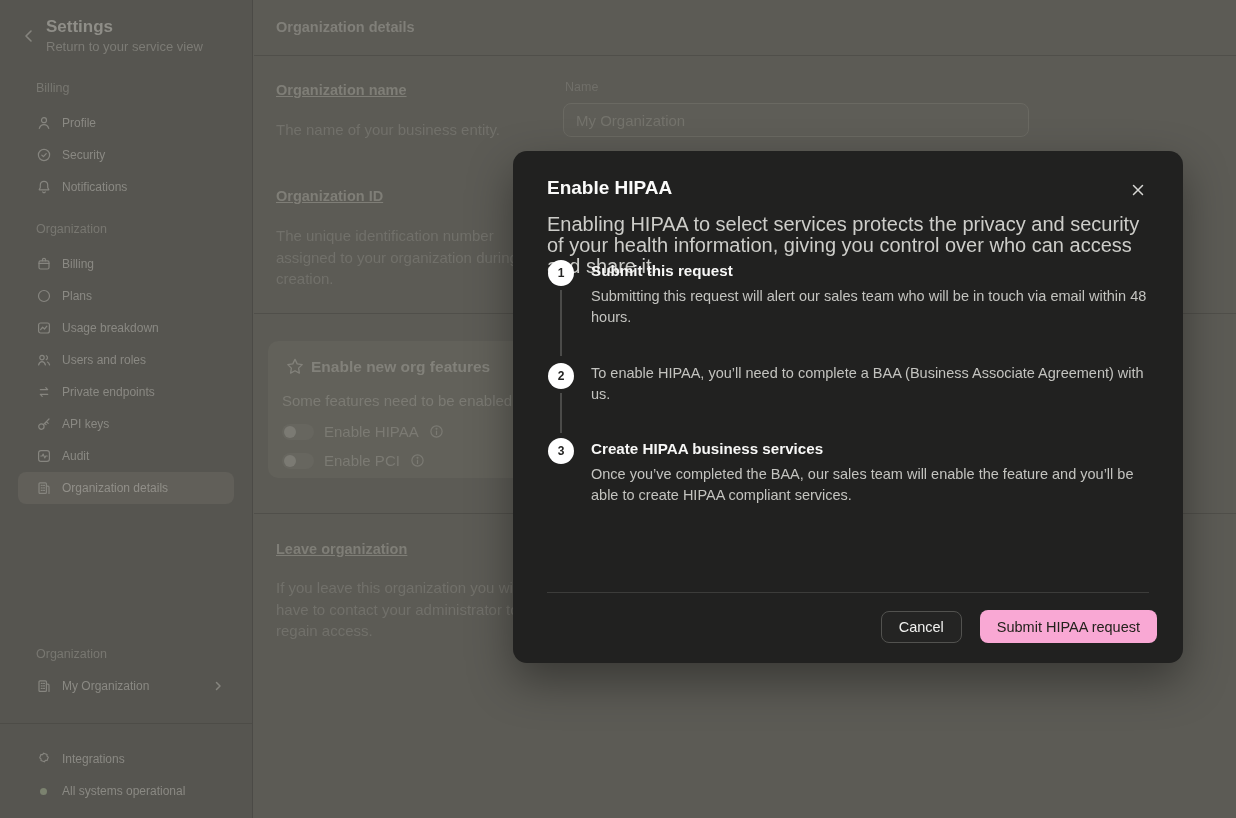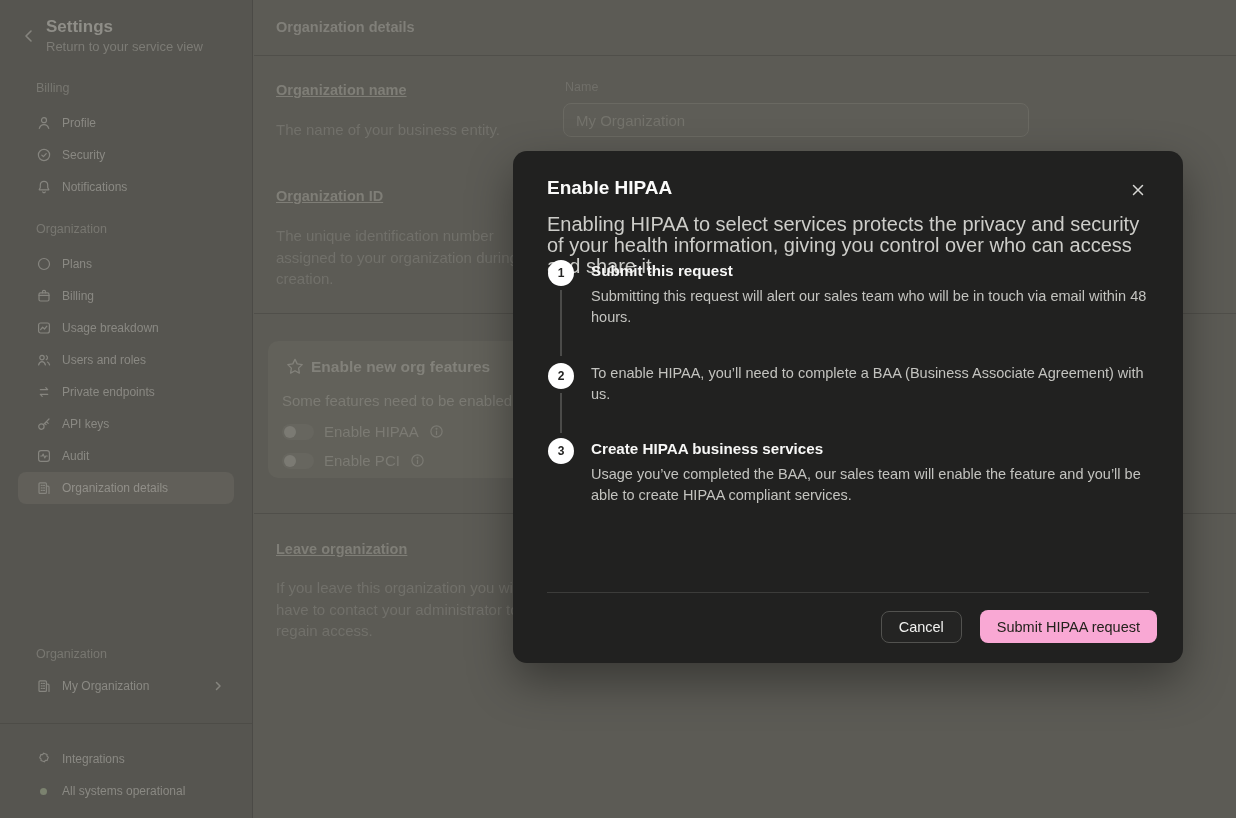--- a/index.html
+++ b/index.html
@@ -144,33 +144,33 @@
             <path d="M8 2.3c-2.2 0-3.7 1.6-3.7 3.9v2.3L3.2 10.8h9.6L11.7 8.5V6.2c0-2.3-1.5-3.9-3.7-3.9z"></path>
             <path d="M6.8 12.9a1.3 1.3 0 0 0 2.4 0"></path>
           </svg>
         </span>
         <span>Notifications</span>
       </div>
       <div class="sb-label">Organization</div>
       <div class="sb-item">
         <span class="icn">
           <svg width="16" height="16" viewBox="0 0 16 16" fill="none" stroke="currentColor" stroke-width="1.2" stroke-linecap="round" stroke-linejoin="round">
-            <circle cx="8" cy="8" r="5.5"></circle>
-          </svg>
-        </span>
-        <span>Plans</span>
-      </div>
-      <div class="sb-item">
-        <span class="icn">
-          <svg width="16" height="16" viewBox="0 0 16 16" fill="none" stroke="currentColor" stroke-width="1.2" stroke-linecap="round" stroke-linejoin="round">
             <rect x="3" y="4.8" width="10" height="8.2" rx="1.5"></rect>
             <path d="M3 7.4h10M6.4 4.8V4a1.6 1.6 0 0 1 3.2 0v.8"></path>
           </svg>
         </span>
         <span>Billing</span>
+      </div>
+      <div class="sb-item">
+        <span class="icn">
+          <svg width="16" height="16" viewBox="0 0 16 16" fill="none" stroke="currentColor" stroke-width="1.2" stroke-linecap="round" stroke-linejoin="round">
+            <circle cx="8" cy="8" r="5.5"></circle>
+          </svg>
+        </span>
+        <span>Plans</span>
       </div>
       <div class="sb-item">
         <span class="icn">
           <svg width="16" height="16" viewBox="0 0 16 16" fill="none" stroke="currentColor" stroke-width="1.2" stroke-linecap="round" stroke-linejoin="round">
             <rect x="2.6" y="3" width="10.8" height="10" rx="2"></rect>
             <path d="M4.6 9.6l2-2.5 1.9 1.9 2.4-2.9"></path>
           </svg>
         </span>
         <span>Usage breakdown</span>
       </div>
@@ -326,21 +326,21 @@
         <div class="step-title">Submit this request</div>
         <div class="step-body">Submitting this request will alert our sales team who will be in touch via email within 48 hours.</div>
       </div>
       <div class="step">
         <span class="step-circle">2</span>
         <div class="step-body">To enable HIPAA, you’ll need to complete a BAA (Business Associate Agreement) with us.</div>
       </div>
       <div class="step">
         <span class="step-circle">3</span>
         <div class="step-title">Create HIPAA business services</div>
-        <div class="step-body">Usage you’ve completed the BAA, our sales team will enable the feature and you’ll be able to create HIPAA compliant services.</div>
+        <div class="step-body">Once you’ve completed the BAA, our sales team will enable the feature and you’ll be able to create HIPAA compliant services.</div>
       </div>
     </div>
 
   <div class="modal-footer-hr"></div>
   <div class="modal-actions">
     <button class="btn btn-cancel">Cancel</button>
     <button class="btn btn-submit" id="submit-btn" style="background: #f9a8d4; color: rgb(35, 34, 28);">Submit HIPAA request</button>
   </div>
 </div>
 

